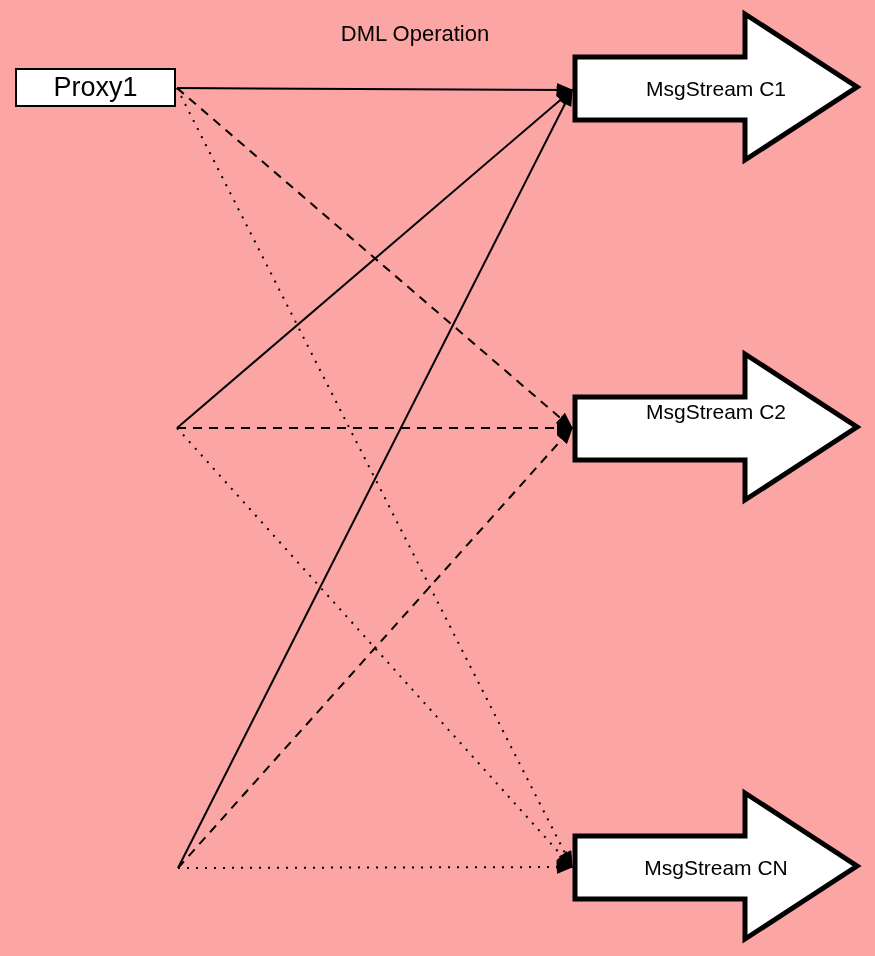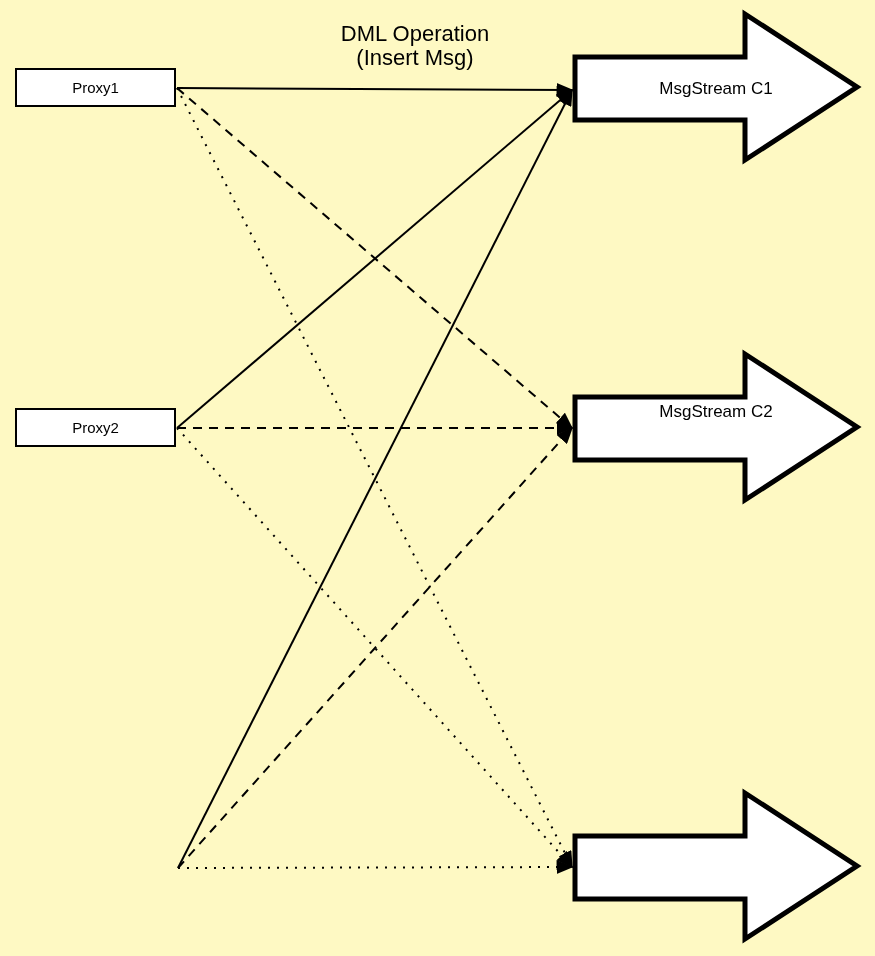--- a/index.html
+++ b/index.html
@@ -4,21 +4,21 @@
 <style>
   html, body {
     margin: 0;
     padding: 0;
     background: #ffffff;
   }
   .canvas {
     position: relative;
     width: 875px;
     height: 956px;
-    background: #fef9c3;
+    background: #fca5a5;
     font-family: "Liberation Sans", "DejaVu Sans", sans-serif;
     color: #000000;
     overflow: hidden;
   }
   svg.diagram {
     position: absolute;
     left: 0;
     top: 0;
     width: 875px;
     height: 956px;
@@ -37,32 +37,32 @@
   .proxy-node {
     position: absolute;
     left: 15px;
     width: 157px;
     height: 35px;
     background: #ffffff;
     border: 2.5px solid #000000;
     display: flex;
     align-items: center;
     justify-content: center;
-    font-size: 15px;
+    font-size: 27px;
     line-height: 1;
   }
   .stream-label {
     position: absolute;
     left: 575px;
     width: 282px;
     height: 63px;
     display: flex;
     align-items: center;
     justify-content: center;
-    font-size: 17px;
+    font-size: 21px;
     line-height: 1;
     pointer-events: none;
   }
   .dml-label {
     position: absolute;
     left: 307px;
     top: 22px;
     width: 216px;
     text-align: center;
     font-size: 22px;
@@ -95,22 +95,21 @@
 
     <g>
       <polygon class="big-arrow" points="575,57 745,57 745,14 857,87 745,160 745,120 575,120"></polygon>
       <polygon class="big-arrow" points="575,397 745,397 745,354 857,427 745,500 745,460 575,460"></polygon>
       <polygon class="big-arrow" points="575,836 745,836 745,793 857,866 745,939 745,899 575,899"></polygon>
     </g>
   </svg>
 
   <div class="dml-label">
     <div>DML Operation</div>
-    <div>(Insert Msg)</div>
   </div>
 
   <div class="proxy-node" style="top:68px">Proxy1</div>
-  <div class="proxy-node" style="top:408px">Proxy2</div>
 
   <div class="stream-label" style="top:57px">MsgStream C1</div>
   <div class="stream-label" style="top:380px">MsgStream C2</div>
+  <div class="stream-label" style="top:836px">MsgStream CN</div>
 
 </div>
 
 </body></html>

